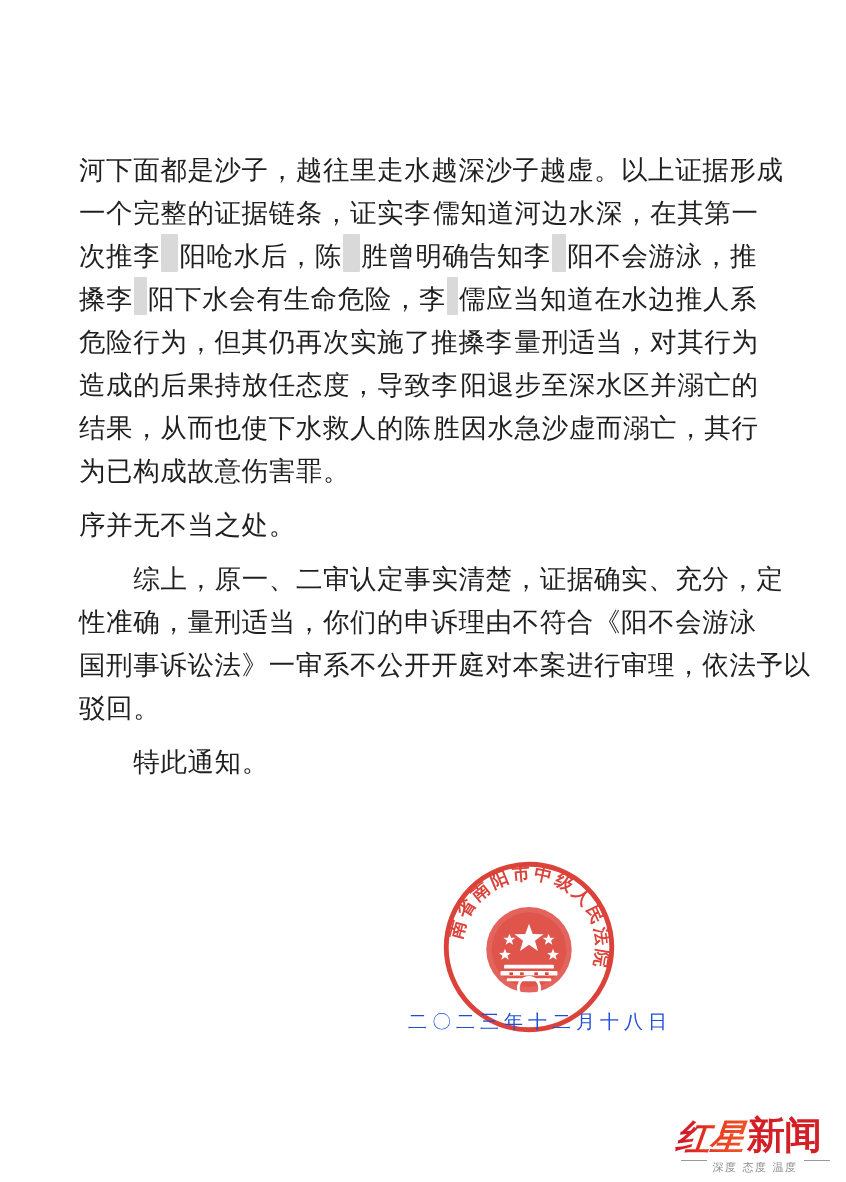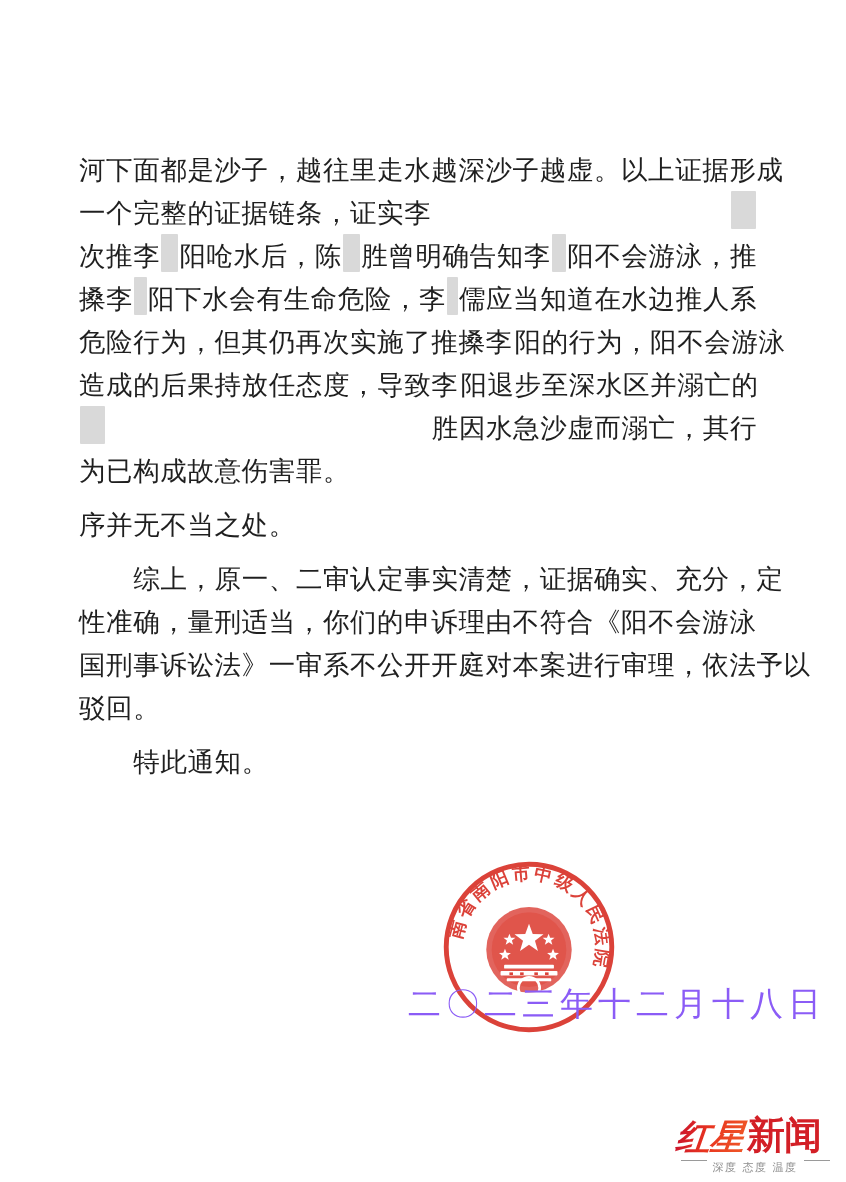--- a/index.html
+++ b/index.html
@@ -88,25 +88,25 @@
     top: 12px;
     width: 178px;
     height: 178px;
     opacity: 0.93;
   }
   #seal svg { display: block; width: 100%; height: 100%; }
 
   #date-line {
     position: absolute;
     left: 408px;
-    top: 141px;
-    font-size: 33px;
+    top: 158px;
+    font-size: 19px;
     line-height: 34px;
     letter-spacing: 5px;
-    color: #8b5cf6;
+    color: #1d4ed8;
     white-space: nowrap;
   }
 
   
   #logo {
     position: absolute;
     left: 676px;
     top: 1112px;
     width: 160px;
     height: 62px;
@@ -164,48 +164,50 @@
 
   <div id="doc-body">
 
     <div class="para">
       <span class="ln just">
         <span>河下面都是沙子，越往里走水越深沙子越虚。以上证据形成</span>
       </span>
       <span class="ln just">
         <span>一个完整的证据链条，证实李</span>
           <span class="redact"></span>
+          <span>儒知道河边水深，在其第一</span>
       </span>
       <span class="ln just">
         <span>次推李</span>
           <span class="redact"></span>
           <span>阳呛水后，陈</span>
           <span class="redact"></span>
           <span>胜曾明确告知李</span>
           <span class="redact slim"></span>
           <span>阳不会游泳，推</span>
       </span>
       <span class="ln just">
         <span>搡李</span>
           <span class="redact"></span>
           <span>阳下水会有生命危险，李</span>
           <span class="redact slim"></span>
           <span>儒应当知道在水边推人系</span>
       </span>
       <span class="ln just">
         <span>危险行为，但其仍再次实施了推搡李</span>
           <span class="redact slim"></span>
-          <span>阳的行为，阳不会游泳</span>
+          <span>量刑适当，对其行为</span>
       </span>
       <span class="ln just">
         <span>造成的后果持放任态度，导致李</span>
           <span class="redact slim"></span>
           <span>阳退步至深水区并溺亡的</span>
       </span>
       <span class="ln just">
+        <span>结果，从而也使下水救人的陈</span>
           <span class="redact"></span>
           <span>胜因水急沙虚而溺亡，其行</span>
       </span>
       <span class="ln">
         <span>为已构成故意伤害罪。</span>
       </span>
     </div>
 
     <div class="gap-sm"></div>
 

